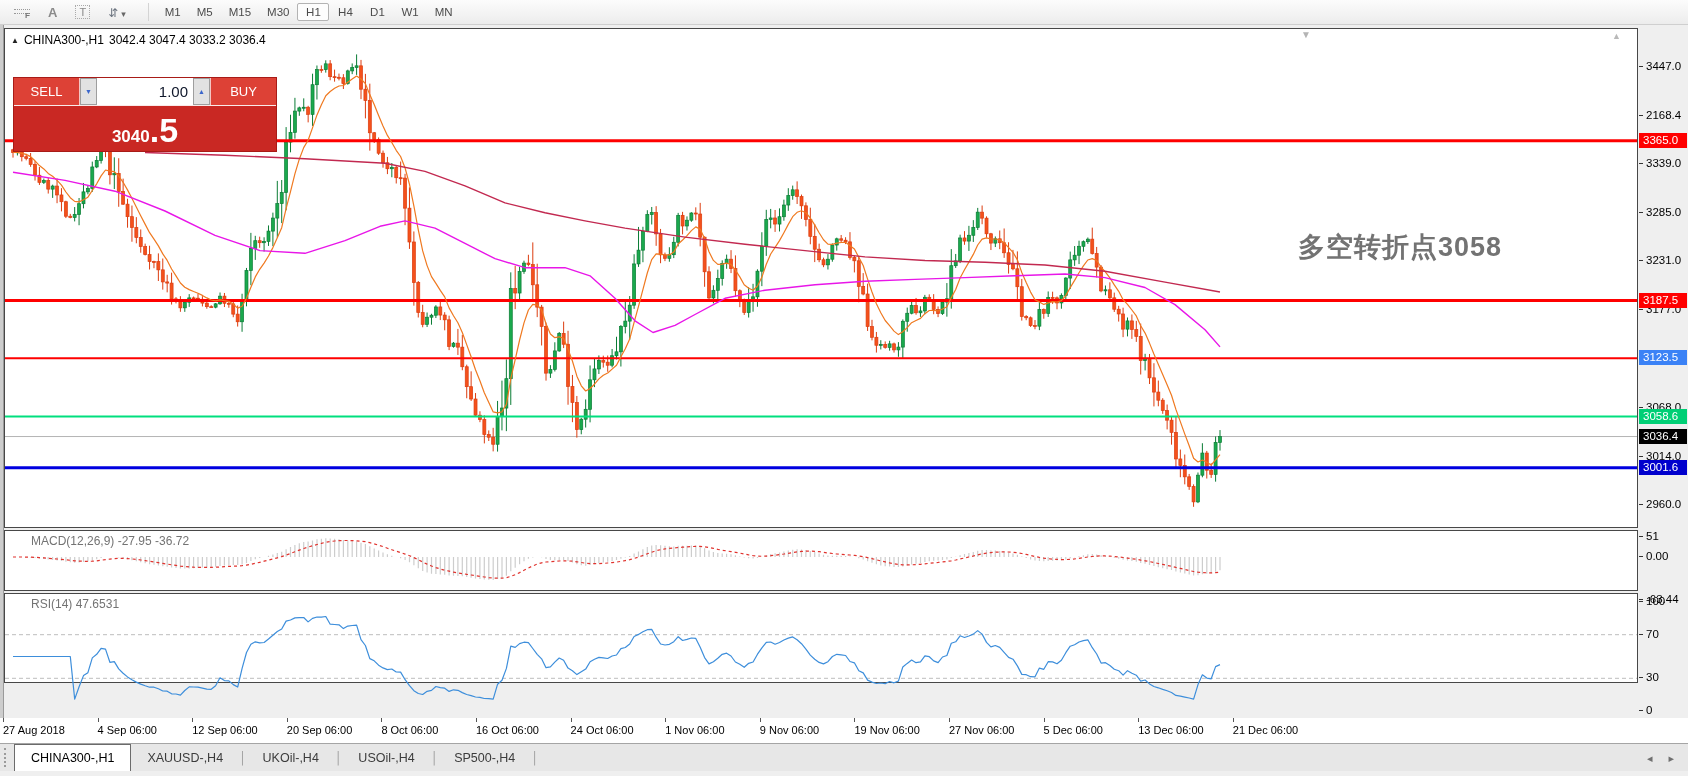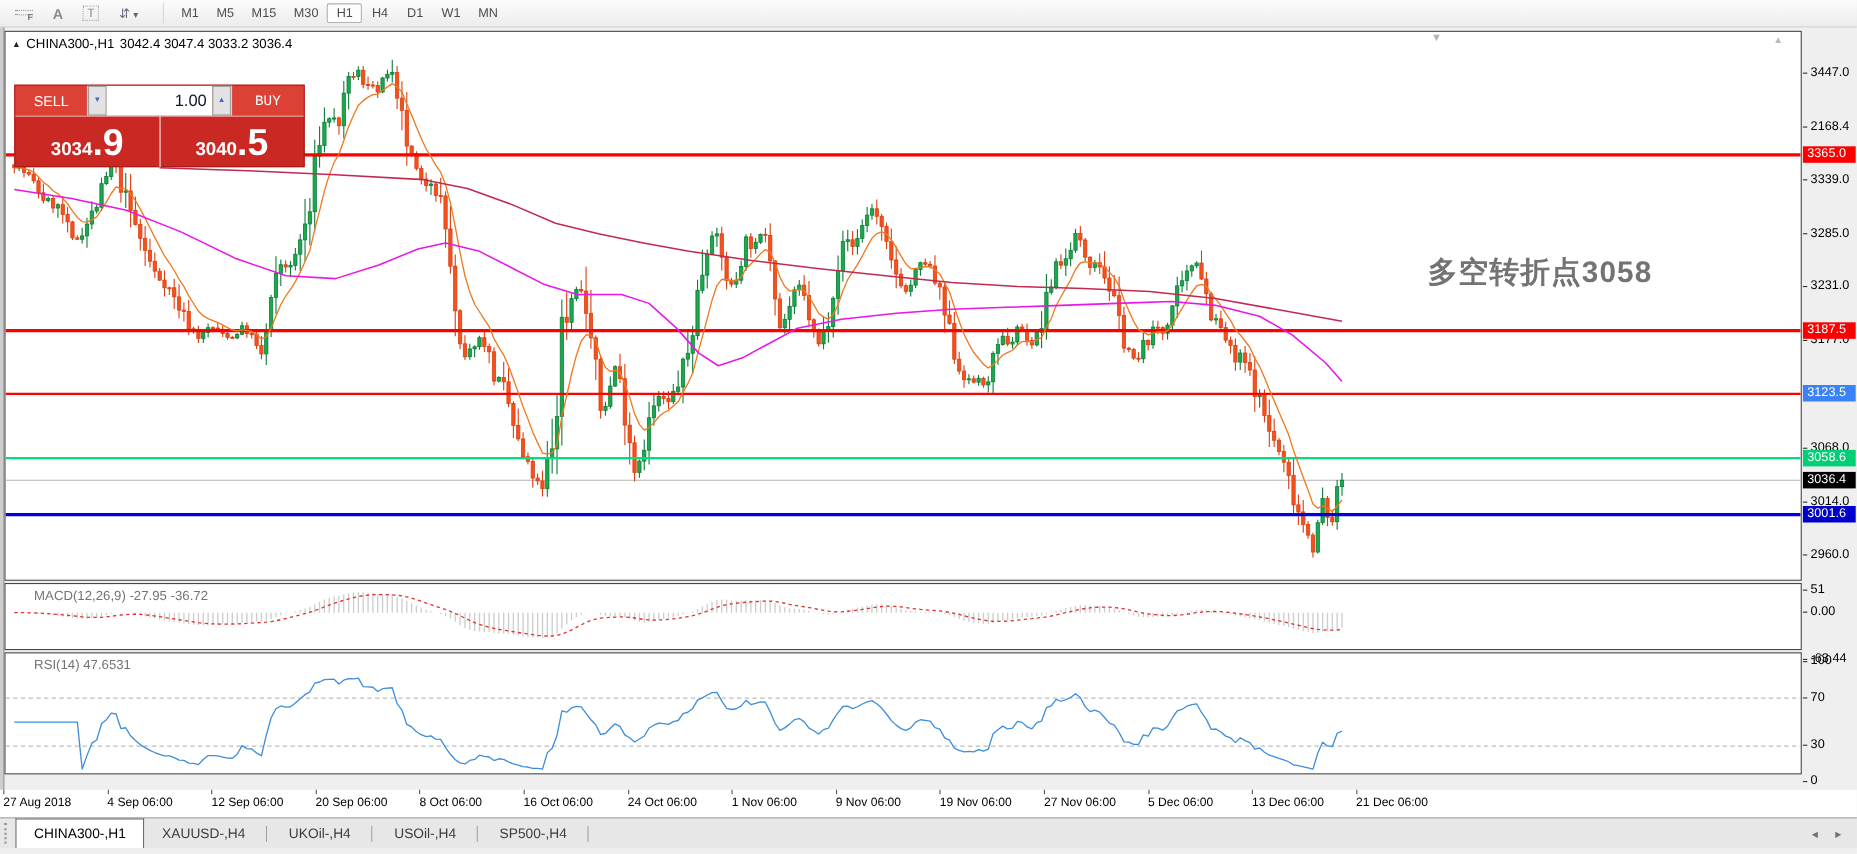--- a/index.html
+++ b/index.html
@@ -25,38 +25,38 @@
   .tf-btn.active { background:#fdfdfd; border-color:#b3b3b3; }
 
   
   .win-edge { position:absolute; left:0; top:25px; width:4px; height:745px;
               background:#cdcdcd; border-right:1px solid #9a9a9a; }
 
   
   .panel { position:absolute; left:4px; width:1634px; background:#fff; border:1px solid #474747; }
   #main-panel { top:28px;  height:500px; }
   #macd-panel { top:530px; height:61px;  }
-  #rsi-panel  { top:593px; height:111px; }
+  #rsi-panel  { top:593px; height:90px; }
   .panel svg { position:absolute; left:0; top:0; }
 
   .chart-title { position:absolute; left:6px; top:4px; font-size:12px; color:#000;
                  display:flex; align-items:center; gap:5px; white-space:pre; }
   .chart-title .tri { font-size:8px; color:#222; }
   .ind-label { position:absolute; left:26px; top:3px; font-size:12px; color:#737373; }
 
   .shift-marker { position:absolute; left:1296px; top:0px; font-size:10px; color:#b4b4b4; }
   .scale-marker { position:absolute; left:1607px; top:2px; font-size:9px;  color:#b9b9b9; }
 
   
   .trade-panel { position:absolute; left:8px; top:48px; width:264px; height:75px;
                  background:#c92823; border:1px solid #a81b17; color:#fff; }
   .tp-row1 { display:flex; height:28px; border-bottom:1px solid rgba(255,255,255,.9); }
   .tp-btn { flex:0 0 66px; background:#dd4136; border-right:1px solid rgba(255,255,255,.7);
             font-size:13px; display:flex; align-items:center; justify-content:center; cursor:default; }
-  .tp-btn.buy { border-right:none; border-left:1px solid rgba(255,255,255,.7);font-family:Liberation Mono, monospace; }
+  .tp-btn.buy { border-right:none; border-left:1px solid rgba(255,255,255,.7); }
   .tp-spin { flex:0 0 17px; background:#e2e2e2; border:1px solid #9e9e9e; margin:0;
              display:flex; align-items:center; justify-content:center; font-size:7px; color:#3b66cc; }
   .tp-vol { flex:1; background:#fff; color:#0f172a; font-size:15px; display:flex;
             align-items:center; justify-content:flex-end; padding-right:5px; }
   .tp-prices { display:flex; height:46px; }
   .tp-price { flex:1; display:flex; align-items:baseline; justify-content:center; padding-top:4px; }
   .tp-price.sellp { border-right:1px solid rgba(255,255,255,.9); }
   .p-small { font-size:17px; font-weight:bold; }
   .p-big   { font-size:34px; font-weight:bold; line-height:40px; }
 
@@ -690,24 +690,20 @@
 
   <div class="trade-panel">
     <div class="tp-row1">
       <div class="tp-btn">SELL</div>
       <div class="tp-spin">▼</div>
       <div class="tp-vol">1.00</div>
       <div class="tp-spin">▲</div>
       <div class="tp-btn buy">BUY</div>
     </div>
     <div class="tp-prices">
-      <div class="tp-price sellp">
-          <span class="p-small">3034</span>
-          <span class="p-big">.9</span>
-        </div>
       <div class="tp-price">
           <span class="p-small">3040</span>
           <span class="p-big">.5</span>
         </div>
     </div>
   </div>
 </div>
 
 <div class="panel" id="macd-panel">
   <svg id="macd-svg" width="1632" height="59">

